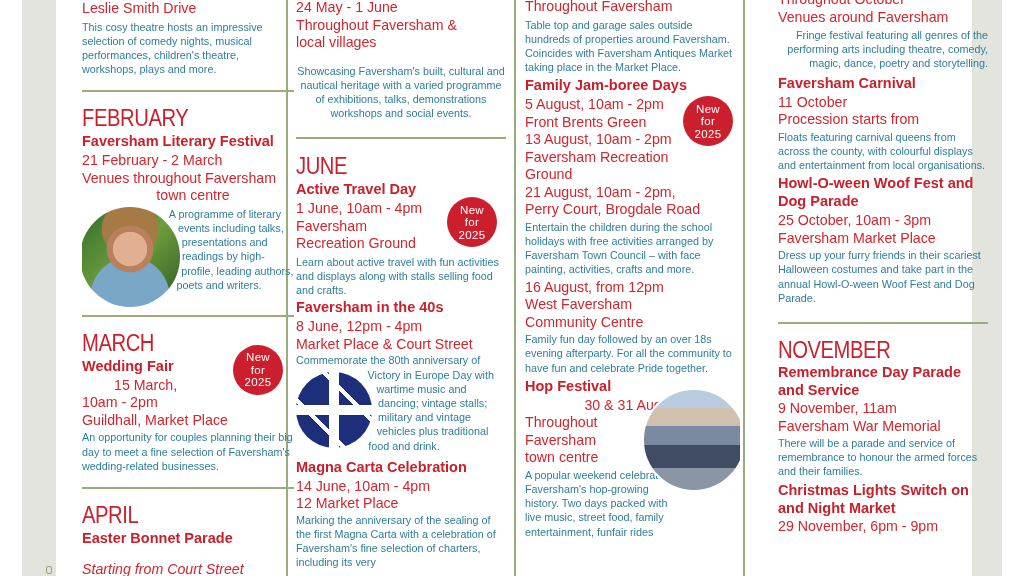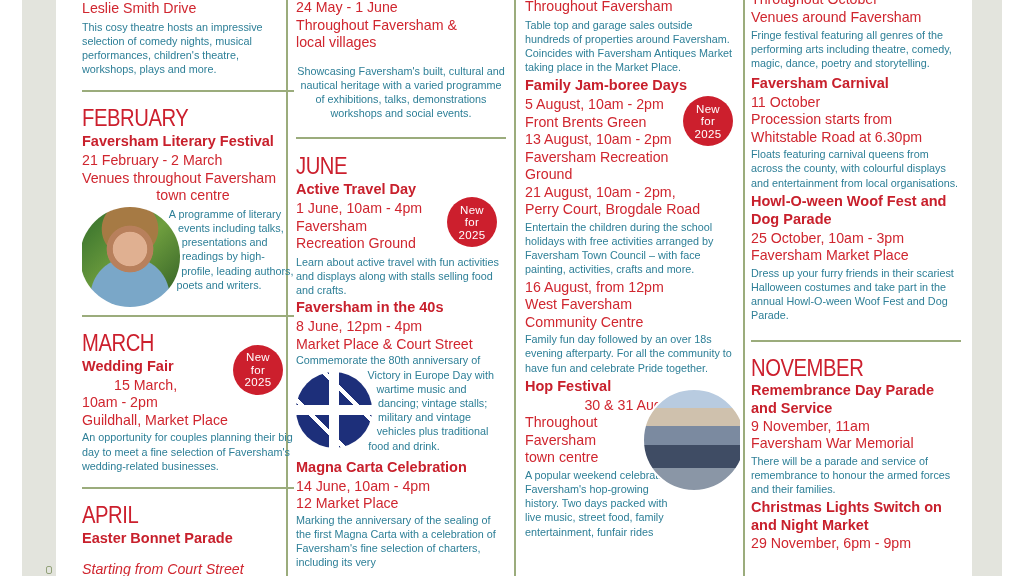--- a/index.html
+++ b/index.html
@@ -9,21 +9,21 @@
   .grey-left { position: absolute; left: 22px; top: 0; width: 34px; height: 576px; background: #e3e4dd; }
   .grey-right { position: absolute; left: 972px; top: 0; width: 30px; height: 576px; background: #e3e4dd; }
   .panel { position: absolute; left: 56px; top: 0; width: 916px; height: 576px; background: #ffffff; }
 
   .vrule { position: absolute; top: 0; width: 2px; height: 576px; background: #9bac7c; }
 
   .col { position: absolute; top: 0; height: 576px; overflow: hidden; }
   .c1 { left: 82px; width: 212px; }
   .c2 { left: 296px; width: 210px; }
   .c3 { left: 525px; width: 215px; }
-  .c4 { left: 751px; width: 210px; }
+  .c4 { left: 778px; width: 210px; }
 
   .sep { height: 2px; background: #9bac7c; margin: 0; }
 
   .month { font-family: "Liberation Sans Narrow", "Liberation Sans", sans-serif; color: #cc1f2d; font-size: 23px; letter-spacing: -0.5px; line-height: 24px; transform: scaleX(0.88); transform-origin: left; }
   .ev-title { color: #c8202c; font-weight: bold; font-size: 14.5px; line-height: 18px; }
   .ev-info { color: #d0262f; font-size: 14.2px; line-height: 17.5px; }
   .ev-desc { color: #2d7f97; font-size: 10.8px; line-height: 14.2px; }
 
   .badge { position: absolute; width: 50px; height: 50px; border-radius: 50%; background: #cc1f2d; color: #ffffff; font-size: 11.5px; line-height: 12.5px; text-align: center; display: flex; flex-direction: column; justify-content: center; letter-spacing: 0.3px; }
 
@@ -160,26 +160,25 @@
     <div class="ev-info">Faversham</div>
     <div class="ev-info">town centre</div>
     <div class="ev-desc" style="margin-top:1px;width:150px;">A popular weekend celebrating Faversham's hop-growing history. Two days packed with live music, street food, family entertainment, funfair rides</div>
     <div class="photo photo-crowd" style="left:117px;top:11px;width:104px;height:104px;border:2px solid #ffffff;"></div>
   </div>
 </div>
 
 <div class="col c4">
   <div class="ev-info" style="margin-top:-9px;">Throughout October</div>
   <div class="ev-info">Venues around Faversham</div>
-  <div class="ev-desc" style="margin-top:2px;">Fringe festival featuring all genres of the performing arts including theatre, comedy, magic, dance, poetry and storytelling.</div>
+  <div class="ev-desc" style="margin-top:2px;text-align:right;">Fringe festival featuring all genres of the performing arts including theatre, comedy, magic, dance, poetry and storytelling.</div>
 
   <div class="ev-title" style="margin-top:3px;">Faversham Carnival</div>
   <div class="ev-info" style="margin-top:2px;">11 October</div>
   <div class="ev-info">Procession starts from</div>
-  <div class="ev-info">Whitstable Road at 6.30pm</div>
   <div class="ev-desc" style="margin-top:1px;">Floats featuring carnival queens from across the county, with colourful displays and entertainment from local organisations.</div>
 
   <div class="ev-title" style="margin-top:2px;">Howl-O-ween Woof Fest and Dog Parade</div>
   <div class="ev-info" style="margin-top:2px;">25 October, 10am - 3pm</div>
   <div class="ev-info">Faversham Market Place</div>
   <div class="ev-desc" style="margin-top:1px;">Dress up your furry friends in their scariest Halloween costumes and take part in the annual Howl-O-ween Woof Fest and Dog Parade.</div>
   <div class="sep" style="margin-top:17px;"></div>
 
   <div class="month" style="margin-top:14px;">NOVEMBER</div>
   <div class="ev-title" style="margin-top:1px;">Remembrance Day Parade and Service</div>

